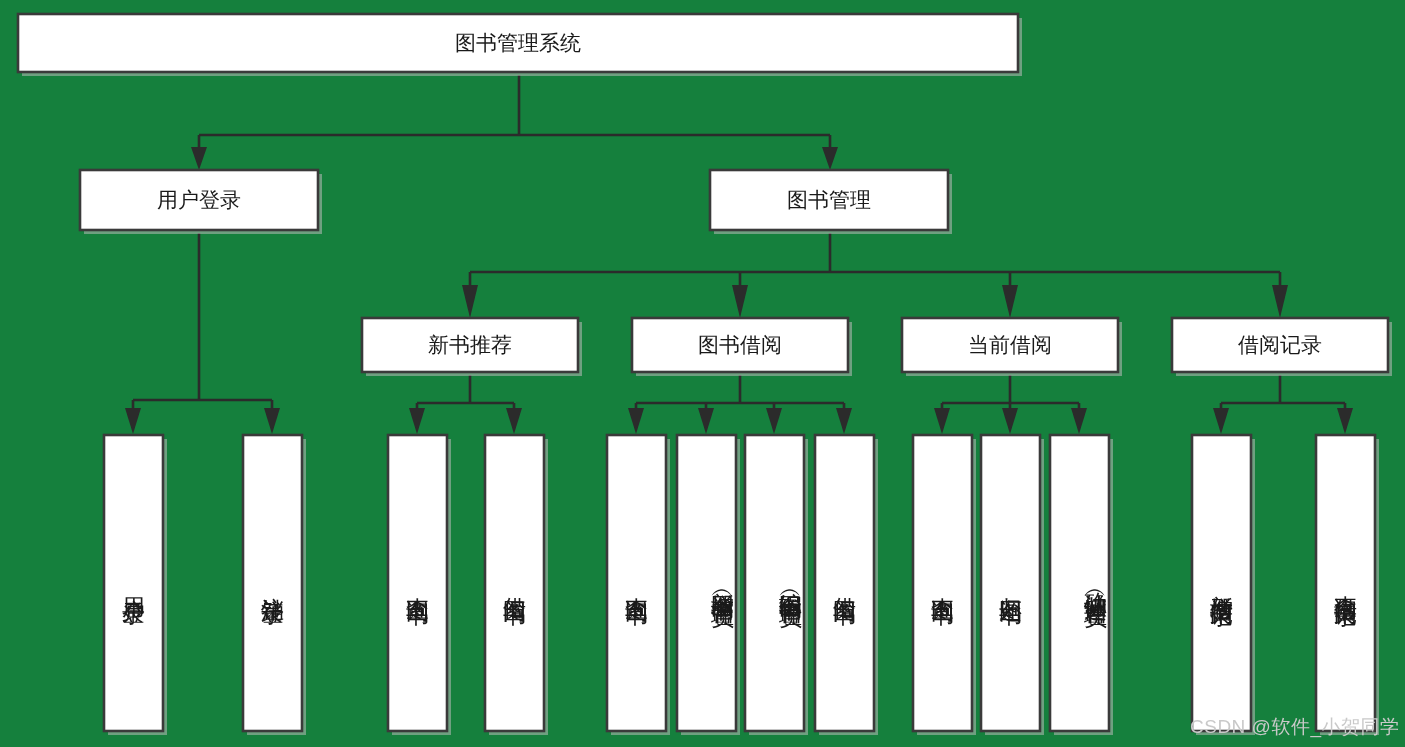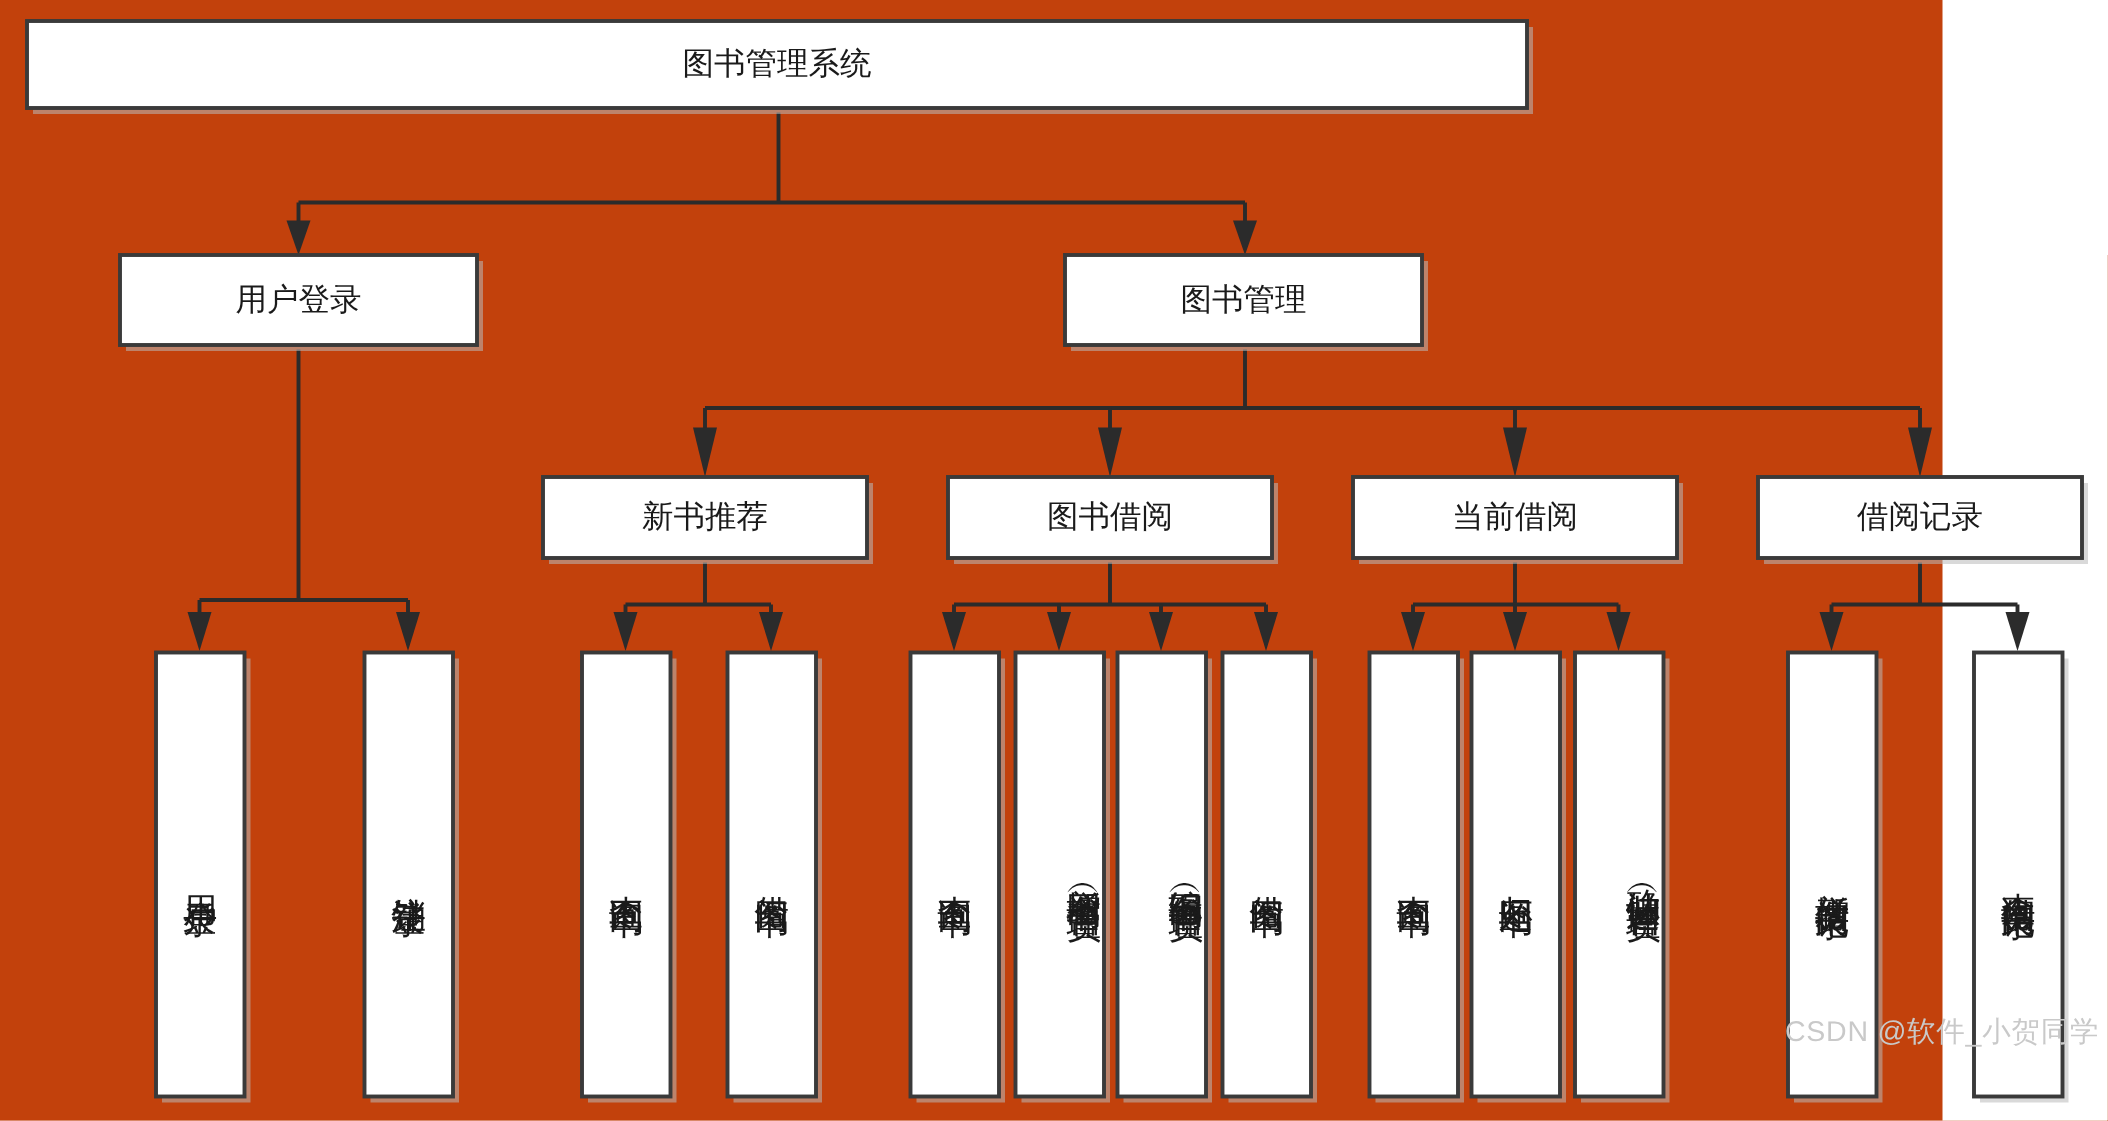--- a/index.html
+++ b/index.html
@@ -8,23 +8,23 @@
     background: #ffffff;
   }
   body {
     width: 1405px;
     height: 747px;
     font-family: "Liberation Sans", "DejaVu Sans", sans-serif;
     overflow: hidden;
   }
   #diagram-root {
     position: relative;
-    width: 1295px;
+    width: 1405px;
     height: 747px;
-    background: #c2410c;
+    background: #15803d;
   }
   svg#tree-svg {
     position: absolute;
     left: 0;
     top: 0;
     width: 1405px;
     height: 747px;
     display: block;
   }
   .node-box {
@@ -220,15 +220,15 @@
   <div class="leaf-label-wrap" style="left:745px; top:435px; width:59px; height:296px; align-items:flex-start;">编辑图书（管理员）</div>
   <div class="leaf-label-wrap" style="left:815px; top:435px; width:59px; height:296px;">借阅图书</div>
 
   <div class="leaf-label-wrap" style="left:913px; top:435px; width:59px; height:296px;">查询图书</div>
   <div class="leaf-label-wrap" style="left:981px; top:435px; width:59px; height:296px;">归还图书</div>
   <div class="leaf-label-wrap" style="left:1050px; top:435px; width:59px; height:296px; align-items:flex-start;">确认归还（管理员）</div>
 
   <div class="leaf-label-wrap" style="left:1192px; top:435px; width:59px; height:296px;">新增借阅记录</div>
   <div class="leaf-label-wrap" style="left:1316px; top:435px; width:59px; height:296px;">查询借阅记录</div>
 
-  <div class="watermark" style="left:1190px; top:675px;text-align:center;">CSDN @软件_小贺同学</div>
+  <div class="watermark" style="left:1190px; top:714px;text-align:center;">CSDN @软件_小贺同学</div>
 
 </div>
 
 </body></html>

